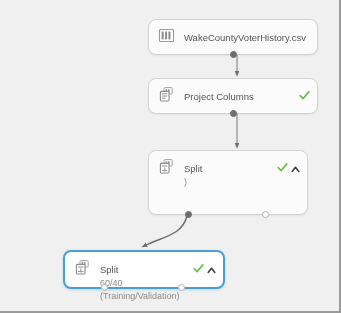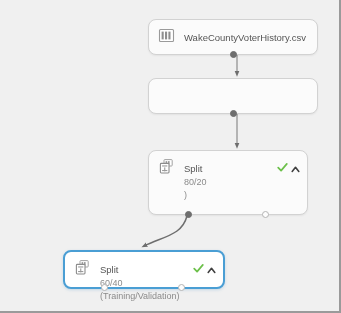--- a/index.html
+++ b/index.html
@@ -135,40 +135,62 @@
         </svg>
       </span>
       <span class="node-body">
         <span class="node-title">WakeCountyVoterHistory.csv</span>
       </span>
     </div>
     <span class="port filled" style="left:81px; bottom:-4px;"></span>
   </div>
 
   <div class="node" style="left:148px; top:78px; width:170px; height:36px;">
+    <div class="node-row">
+      <span class="node-icon">
+        <svg width="17" height="17" viewBox="0 0 17 17">
+          <rect x="6.0" y="1.6" width="8.2" height="6.4" rx="0.8" fill="#ffffff" stroke="#a2a2a2" stroke-width="1"></rect>
+          <rect x="7.6" y="3.1" width="1.6" height="3.4" fill="#9a9a9a"></rect>
+          <rect x="10.0" y="3.1" width="1.6" height="3.4" fill="#9a9a9a"></rect>
+          <rect x="2.4" y="5.4" width="8.6" height="9.6" rx="0.9" fill="#ffffff" stroke="#8c8c8c" stroke-width="1.1"></rect>
+          <rect x="4.1" y="7.3" width="5.2" height="1.1" fill="#9a9a9a"></rect>
+          <rect x="4.1" y="9.5" width="5.2" height="1.1" fill="#9a9a9a"></rect>
+          <rect x="4.1" y="11.7" width="3.4" height="1.1" fill="#9a9a9a"></rect>
+        </svg>
+      </span>
+      <span class="node-body">
+        <span class="node-title">Project Columns</span>
+      </span>
+      <span class="node-status">
+        <span class="check-icon">
+          <svg width="11" height="11" viewBox="0 0 11 11">
+            <path d="M1.2,5.6 L4.1,8.6 L9.8,1.9" fill="none" stroke="#6cc04a" stroke-width="1.7" stroke-linecap="round" stroke-linejoin="round"></path>
+          </svg>
+        </span>
+      </span>
+    </div>
     <span class="port filled" style="left:81px; bottom:-4px;"></span>
   </div>
 
   <div class="node" style="left:148px; top:150px; width:160px; height:65px;">
     <div class="node-row">
       <span class="node-icon">
         <svg width="17" height="17" viewBox="0 0 17 17">
           <rect x="6.0" y="1.6" width="8.2" height="6.4" rx="0.8" fill="#ffffff" stroke="#a2a2a2" stroke-width="1"></rect>
           <rect x="7.6" y="3.1" width="1.6" height="3.4" fill="#9a9a9a"></rect>
           <rect x="10.0" y="3.1" width="1.6" height="3.4" fill="#9a9a9a"></rect>
           <rect x="2.4" y="5.4" width="8.6" height="9.6" rx="0.9" fill="#ffffff" stroke="#8c8c8c" stroke-width="1.1"></rect>
           <rect x="4.1" y="7.4" width="5.2" height="1.1" fill="#9a9a9a"></rect>
           <rect x="6.2" y="9.4" width="1.1" height="4.0" fill="#9a9a9a"></rect>
           <rect x="4.1" y="12.0" width="5.2" height="1.1" fill="#9a9a9a"></rect>
         </svg>
       </span>
       <span class="node-body">
         <span class="node-title">Split</span>
         <span class="node-sub">
-          <span class="node-sub-line">80/20</span>
           <span class="node-sub-line">)</span>
         </span>
       </span>
       <span class="node-status">
         <span class="check-icon">
           <svg width="11" height="11" viewBox="0 0 11 11">
             <path d="M1.2,5.6 L4.1,8.6 L9.8,1.9" fill="none" stroke="#6cc04a" stroke-width="1.7" stroke-linecap="round" stroke-linejoin="round"></path>
           </svg>
         </span>
         <span class="caret-icon">

